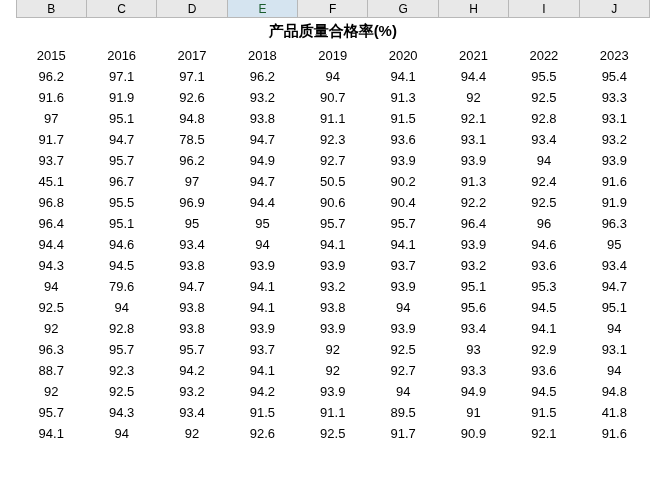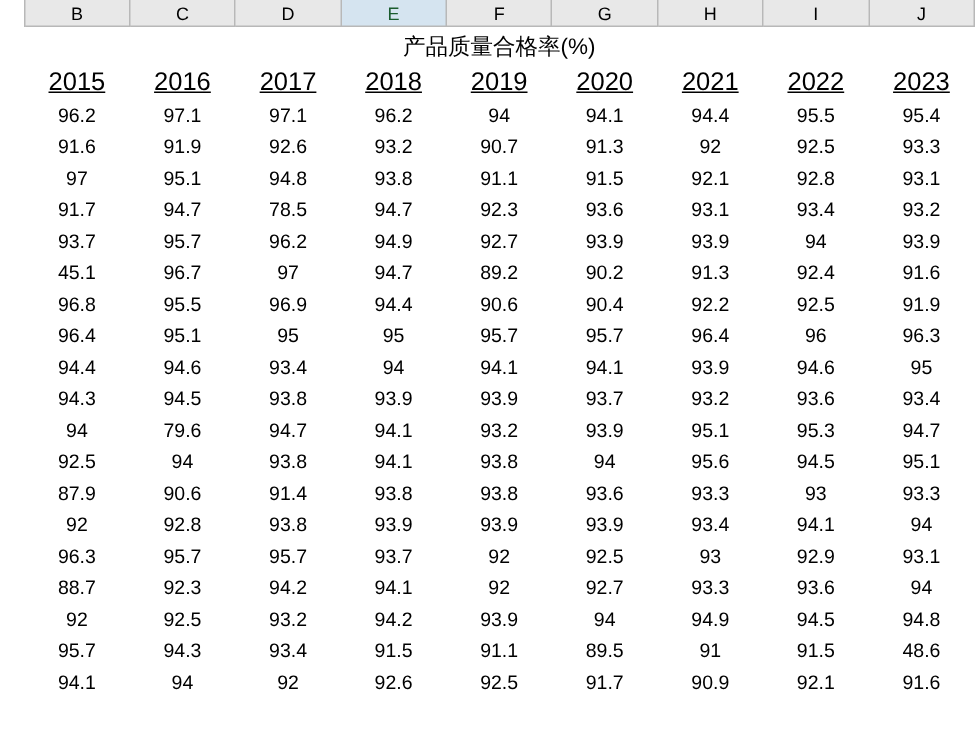--- a/index.html
+++ b/index.html
@@ -50,21 +50,21 @@
     color: #1a5c2e;
     font-weight: normal;
   }
 
   
   td.title-cell {
     height: 26px;
     text-align: center;
     vertical-align: middle;
     font-size: 15px;
-    font-weight: normal;
+    font-weight: bold;
     color: #000000;
     border: none;
     padding: 0;
   }
 
   
   td.data {
     height: 21px;
     text-align: center;
     vertical-align: middle;
@@ -72,25 +72,24 @@
     color: #000000;
     border: none;
     padding: 0;
     white-space: nowrap;
     overflow: hidden;
   }
   td.year {
     height: 22px;
     text-align: center;
     vertical-align: middle;
-    font-size: 17px;
+    font-size: 13px;
     color: #000000;
     border: none;
     padding: 0;
-    text-decoration: underline;
   }
   td.rowstub {
     border: none;
     padding: 0;
     background: #ffffff;
   }
   .left-strip {
     position: absolute;
     left: 0;
     top: 0;
@@ -205,21 +204,21 @@
           <td class="data">93.9</td>
           <td class="data">94</td>
           <td class="data">93.9</td>
         </tr>
         <tr>
           <td class="rowstub"></td>
           <td class="data">45.1</td>
           <td class="data">96.7</td>
           <td class="data">97</td>
           <td class="data">94.7</td>
-          <td class="data">89.2</td>
+          <td class="data">50.5</td>
           <td class="data">90.2</td>
           <td class="data">91.3</td>
           <td class="data">92.4</td>
           <td class="data">91.6</td>
         </tr>
         <tr>
           <td class="rowstub"></td>
           <td class="data">96.8</td>
           <td class="data">95.5</td>
           <td class="data">96.9</td>
@@ -285,32 +284,20 @@
           <td class="data">93.8</td>
           <td class="data">94.1</td>
           <td class="data">93.8</td>
           <td class="data">94</td>
           <td class="data">95.6</td>
           <td class="data">94.5</td>
           <td class="data">95.1</td>
         </tr>
         <tr>
           <td class="rowstub"></td>
-          <td class="data">87.9</td>
-          <td class="data">90.6</td>
-          <td class="data">91.4</td>
-          <td class="data">93.8</td>
-          <td class="data">93.8</td>
-          <td class="data">93.6</td>
-          <td class="data">93.3</td>
-          <td class="data">93</td>
-          <td class="data">93.3</td>
-        </tr>
-        <tr>
-          <td class="rowstub"></td>
           <td class="data">92</td>
           <td class="data">92.8</td>
           <td class="data">93.8</td>
           <td class="data">93.9</td>
           <td class="data">93.9</td>
           <td class="data">93.9</td>
           <td class="data">93.4</td>
           <td class="data">94.1</td>
           <td class="data">94</td>
         </tr>
@@ -353,21 +340,21 @@
         <tr>
           <td class="rowstub"></td>
           <td class="data">95.7</td>
           <td class="data">94.3</td>
           <td class="data">93.4</td>
           <td class="data">91.5</td>
           <td class="data">91.1</td>
           <td class="data">89.5</td>
           <td class="data">91</td>
           <td class="data">91.5</td>
-          <td class="data">48.6</td>
+          <td class="data">41.8</td>
         </tr>
         <tr>
           <td class="rowstub"></td>
           <td class="data">94.1</td>
           <td class="data">94</td>
           <td class="data">92</td>
           <td class="data">92.6</td>
           <td class="data">92.5</td>
           <td class="data">91.7</td>
           <td class="data">90.9</td>

